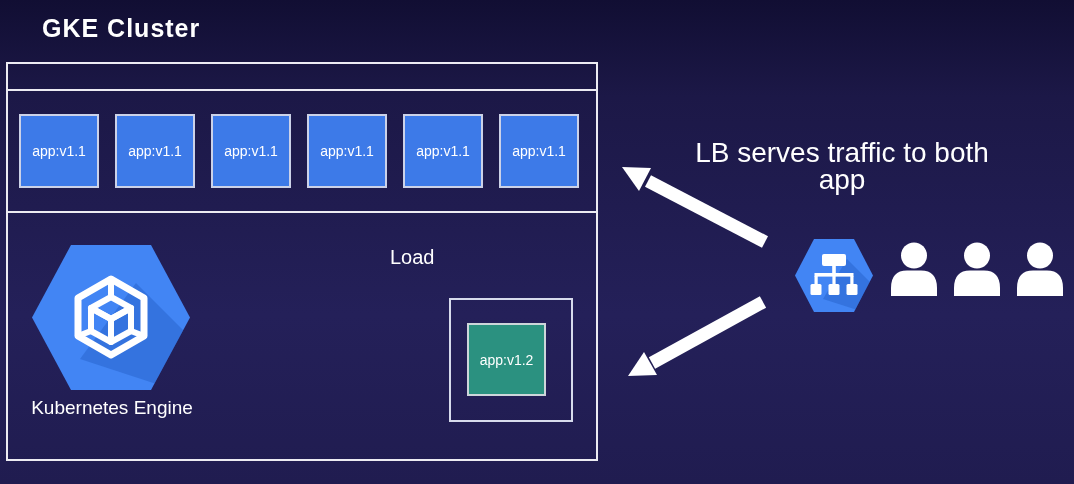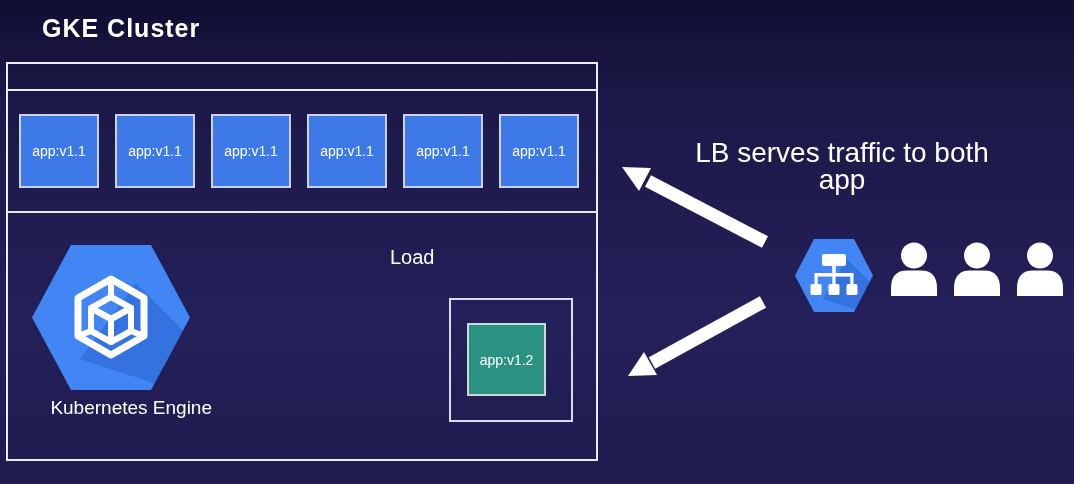--- a/index.html
+++ b/index.html
@@ -61,21 +61,21 @@
   }
   .gke-icon {
     position: absolute;
     left: 24px; top: 181px;
     width: 158px; height: 145px;
   }
   .gke-label {
     position: absolute;
     left: 4px; top: 333px;
     width: 200px;
-    text-align: right;
+    text-align: center;
     font-size: 19px;
   }
   .v2-outer {
     position: absolute;
     left: 441px; top: 234px;
     width: 124px; height: 124px;
     border: 2px solid #d7dbec;
   }
   .pod-v2 {
     position: absolute;

